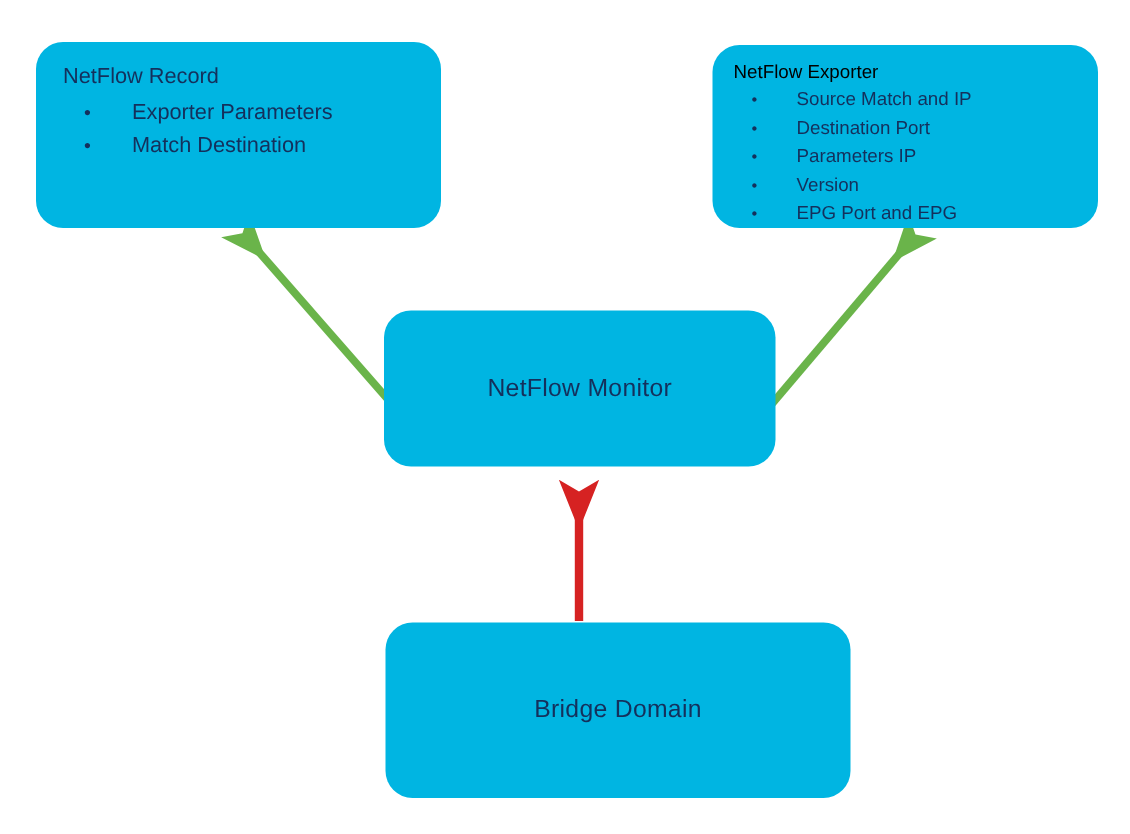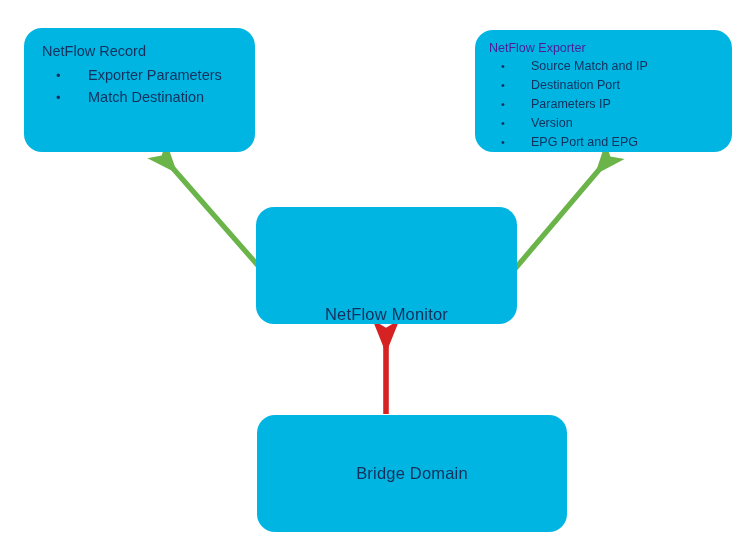--- a/index.html
+++ b/index.html
@@ -31,21 +31,21 @@
   }
   .node-center .node-title {
     font-size: 16.5px;
     color: #14305c;
     letter-spacing: 0.2px;
   }
   
   #node-record {
     left: 24px;
     top: 28px;
-    width: 231px;
+    width: 270px;
     height: 124px;
     padding: 14px 16px 0 18px;
   }
   #node-record .heading {
     font-size: 14.5px;
     color: #14305c;
     line-height: 1.35;
     margin: 0 0 2px 0;
   }
   #node-record ul {
@@ -72,21 +72,21 @@
   
   #node-exporter {
     left: 475px;
     top: 30px;
     width: 257px;
     height: 122px;
     padding: 10px 12px 0 14px;
   }
   #node-exporter .heading {
     font-size: 12.5px;
-    color: #4c1d95;
+    color: #000000;
     line-height: 1.3;
     margin: 0 0 1px 0;
   }
   #node-exporter ul {
     list-style: none;
     margin: 0;
     padding: 0;
   }
   #node-exporter li {
     font-size: 12.5px;
@@ -102,22 +102,21 @@
     padding-left: 12px;
     box-sizing: border-box;
     font-size: 11px;
     line-height: 1;
   }
   
   #node-monitor {
     left: 256px;
     top: 207px;
     width: 261px;
-    height: 117px;
-    align-items: flex-end;
+    height: 104px;
   }
   
   #node-bridge {
     left: 257px;
     top: 415px;
     width: 310px;
     height: 117px;
   }
   #arrows {
     position: absolute;

